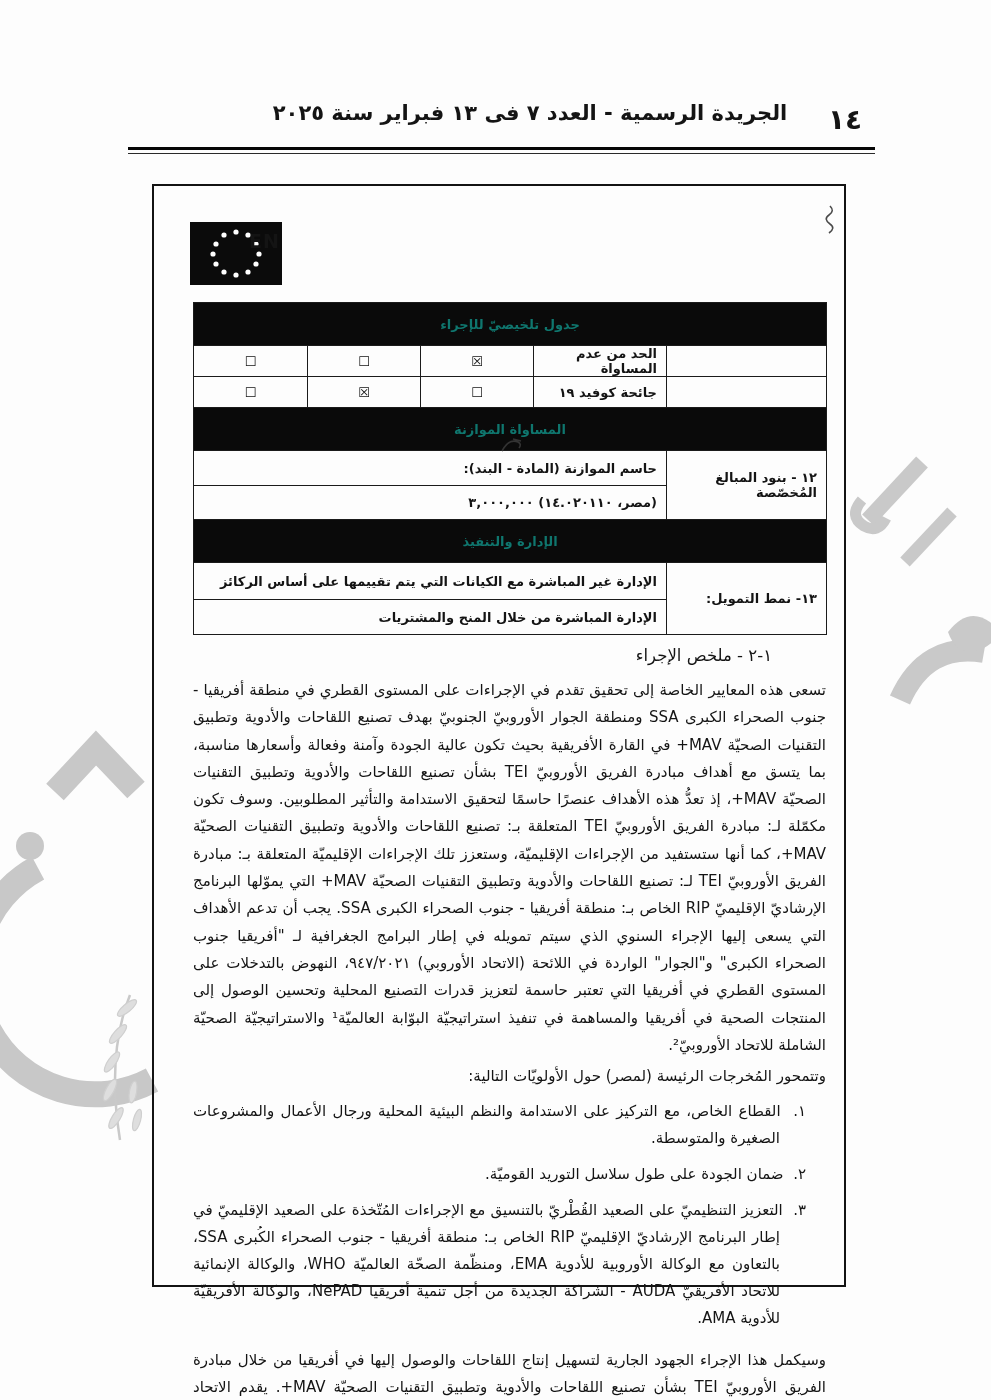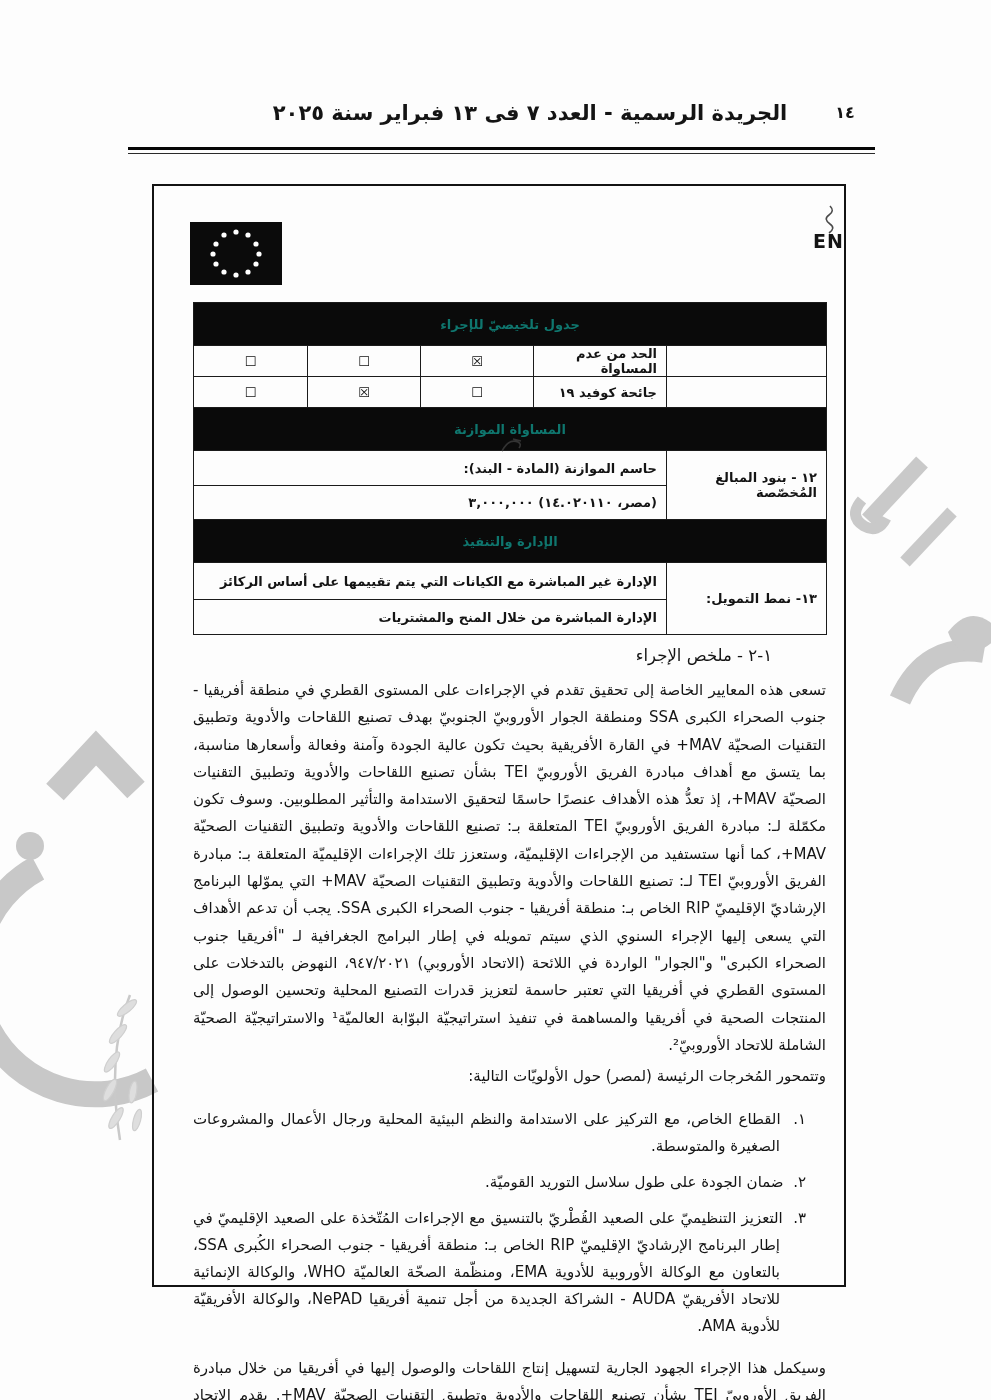--- a/index.html
+++ b/index.html
@@ -4,46 +4,46 @@
 <style>
   html,body{margin:0;padding:0;background:#ffffff;}
   .page{position:relative;width:991px;height:1400px;background:#fdfdfd;overflow:hidden;
         font-family:"DejaVu Sans",sans-serif;color:#141414;}
   
   .wm{position:absolute;inset:0;z-index:0;pointer-events:none;}
   
   .hdr-title{position:absolute;top:101px;left:160px;width:740px;text-align:center;
              font-size:21px;font-weight:bold;letter-spacing:.5px;z-index:2;}
   .hdr-num{position:absolute;top:103px;left:815px;width:60px;text-align:center;
-           font-size:16px;font-weight:bold;z-index:2;}
+           font-size:28px;font-weight:bold;z-index:2;}
   .hdr-rule{position:absolute;top:147px;left:128px;width:747px;height:3px;
             border-top:3px solid #060606;border-bottom:1px solid #2a2a2a;z-index:2;}
   
   .frame{position:absolute;left:152px;top:184px;width:690px;height:1099px;
          border:2.5px solid #131313;z-index:1;background:transparent;}
   .flag{position:absolute;left:36px;top:36px;width:92px;height:63px;background:#0b0b0b;}
-  .en{position:absolute;top:44px;left:0;right:0;text-align:right;padding-left:95px;
-      font-size:19px;font-weight:bold;letter-spacing:1px;margin-left:20px;}
+  .en{position:absolute;top:44px;left:0;right:0;text-align:left;padding-left:95px;
+      font-size:19px;font-weight:bold;letter-spacing:1px;}
   .corner-mark{position:absolute;top:16px;right:6px;}
   
   table.sum{position:absolute;left:39px;top:116px;width:633px;border-collapse:collapse;
             table-layout:fixed;direction:rtl;}
   table.sum td,table.sum th{border:1.6px solid #1b1b1b;font-size:13px;font-weight:bold;
             padding:0 9px;vertical-align:middle;}
   th.bar{background:#0a0a0a;color:#0f766e;text-align:center;font-size:16px;
          font-weight:bold;height:42px;letter-spacing:.5px;}
   td.cb{text-align:center;font-size:19px;font-weight:normal;color:#111;}
   tr.cbrow td{height:30px;}
   td.rlabel{text-align:right;}
   td.val{text-align:right;}
   
   .content{position:absolute;left:39px;top:452px;width:633px;direction:rtl;z-index:2;}
   .h2{font-size:16.5px;font-weight:normal;text-align:right;margin:8px 54px 12px 0;}
   .para{font-size:15px;line-height:1.82;text-align:justify;text-align-last:right;margin:0;}
-  .intro{font-size:15px;line-height:1.8;text-align:right;margin:4px 0 16px;}
+  .intro{font-size:15px;line-height:1.8;text-align:right;margin:4px 0 8px;}
   .li{font-size:15px;line-height:1.8;text-align:justify;text-align-last:right;
       margin:0 20px 9px 0;padding-right:26px;text-indent:-26px;}
   .li .num{font-weight:normal;}
   .closing{margin-top:15px;}
 </style>
 </head>
 <body>
 
 <div class="page">
 

